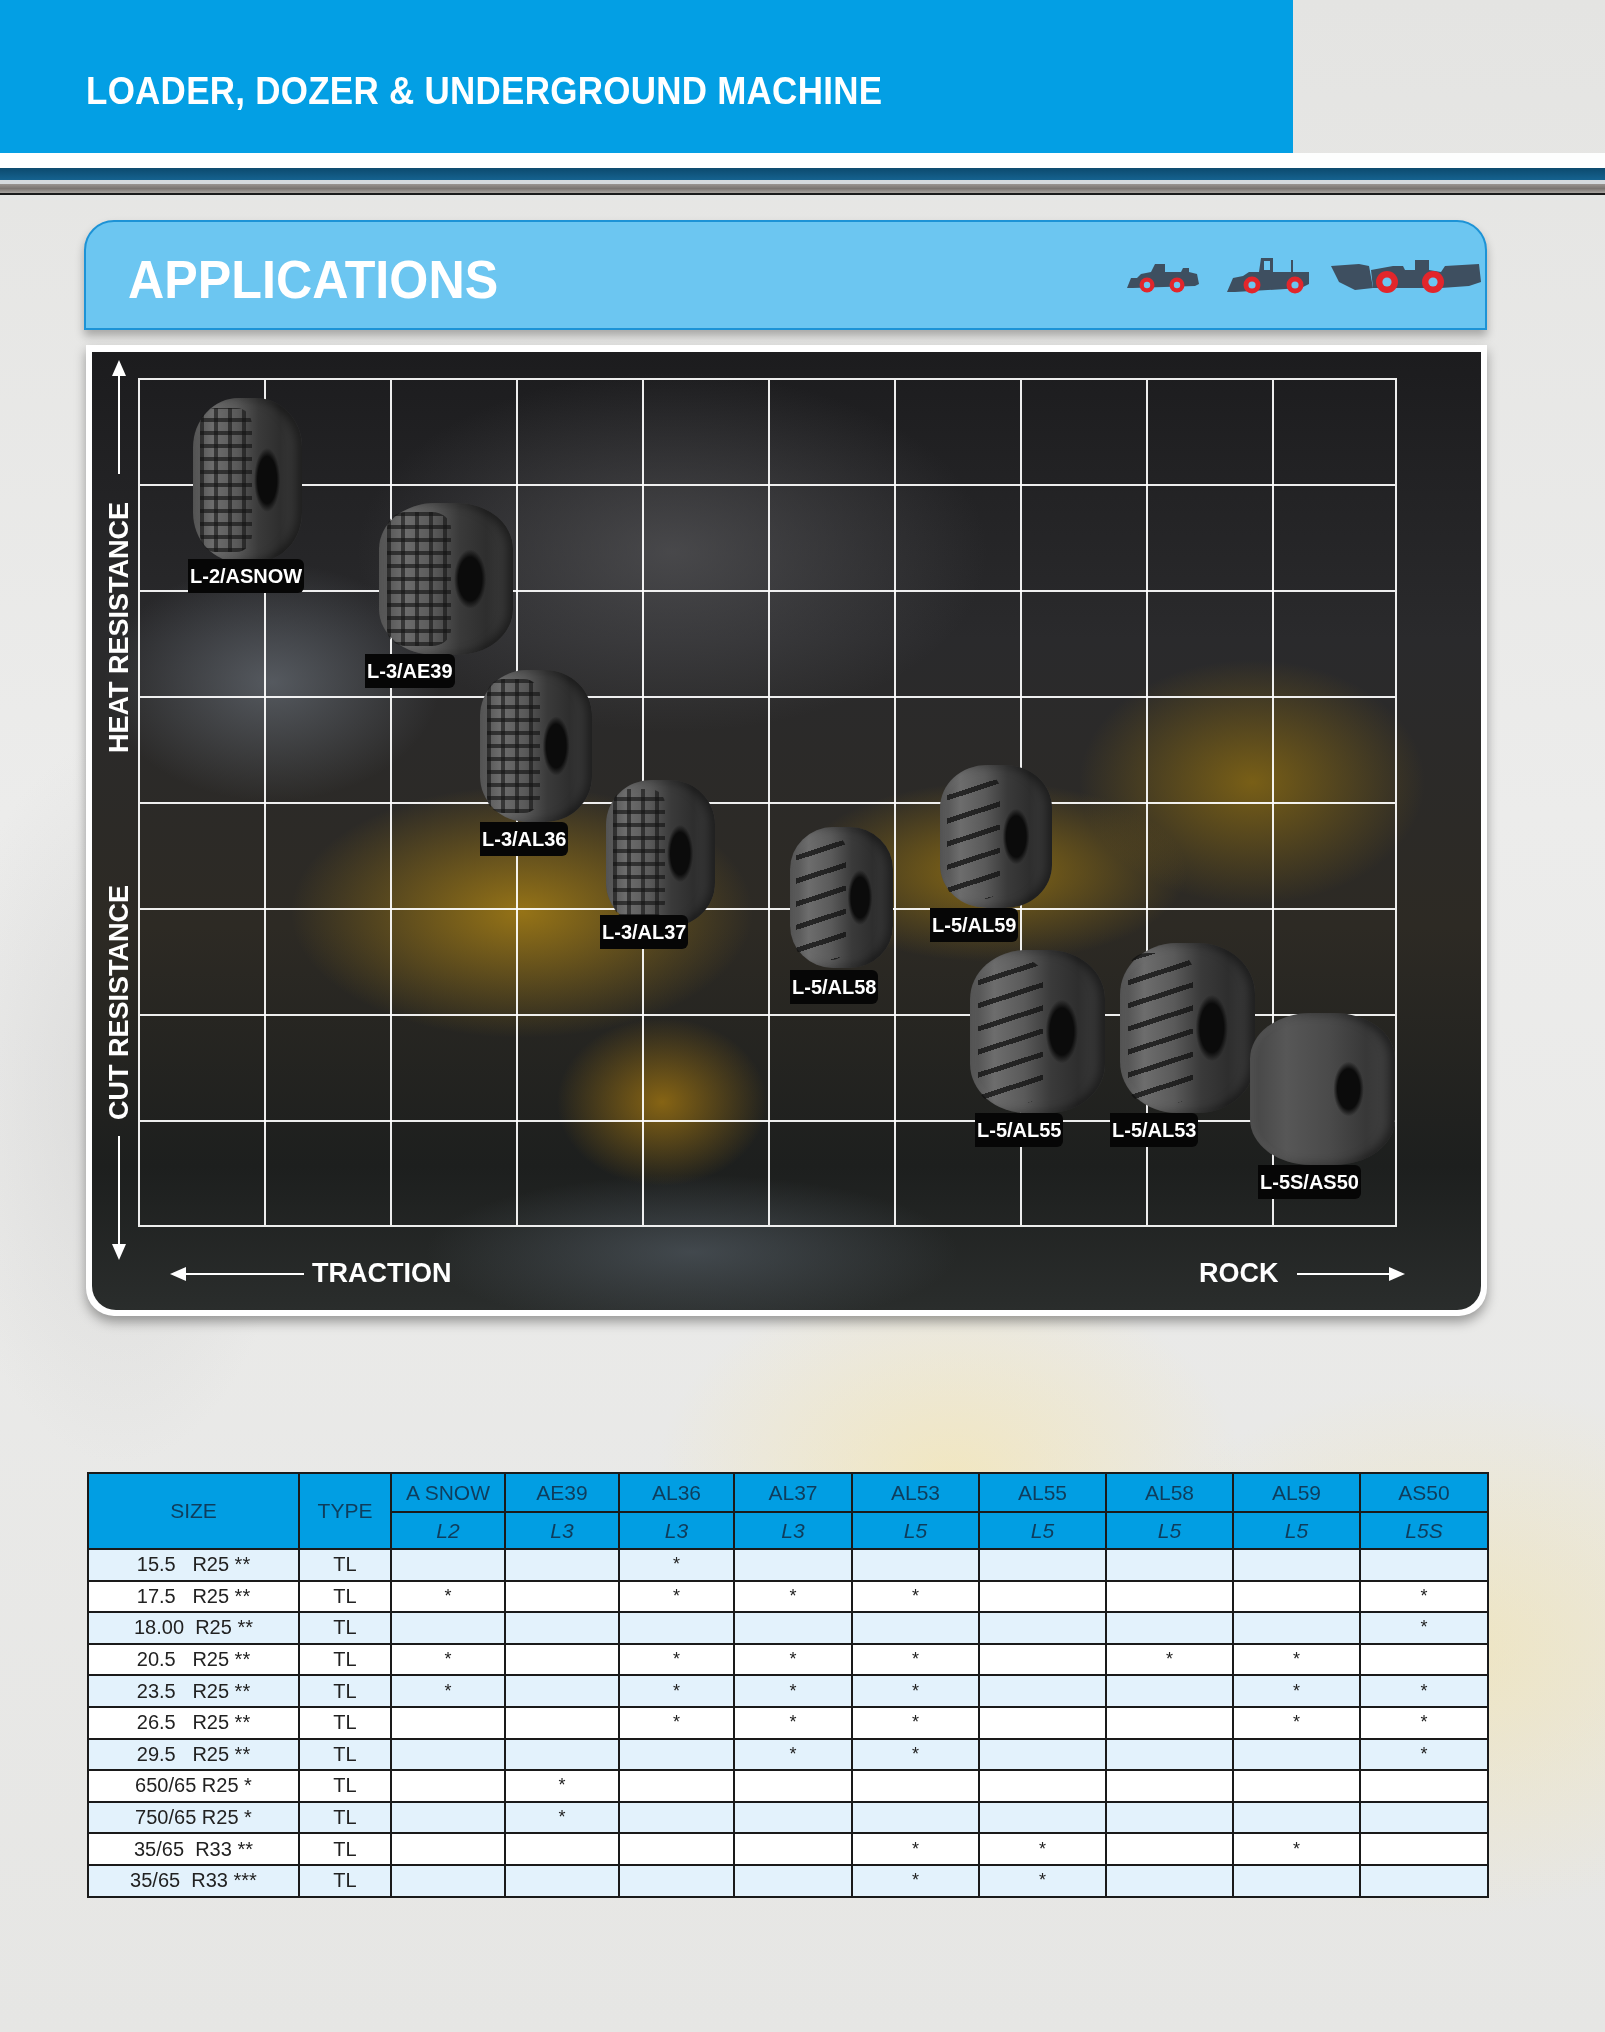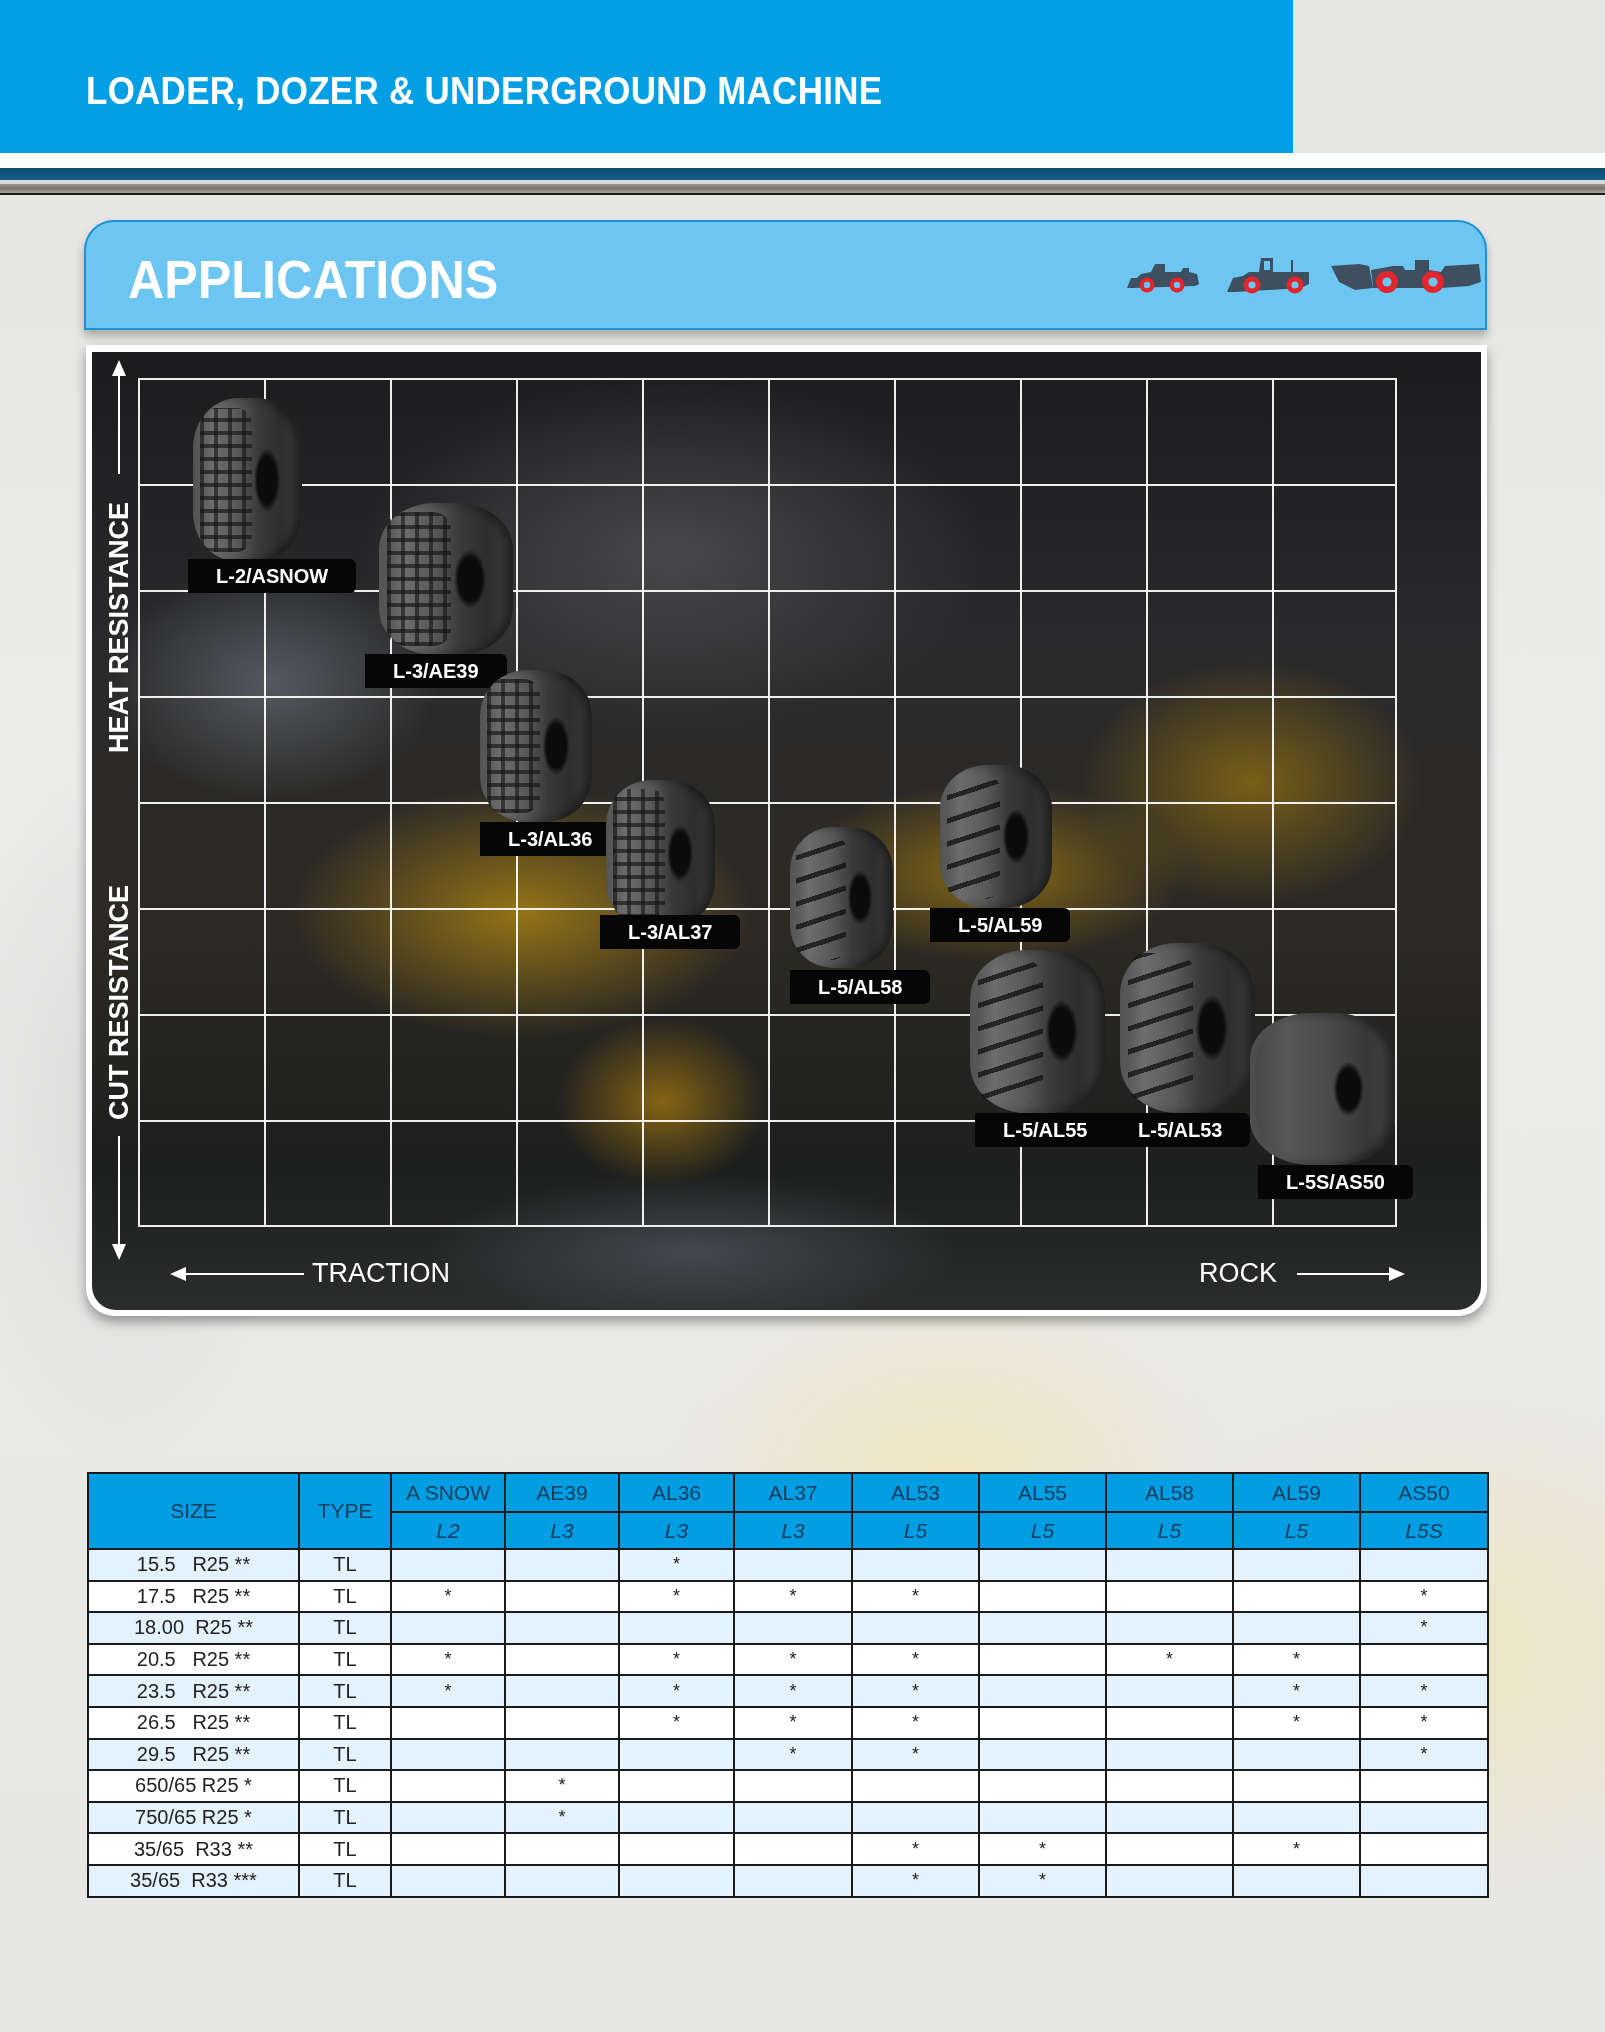--- a/index.html
+++ b/index.html
@@ -79,21 +79,21 @@
   .axis-y-label {
     position: absolute; color: #fff; font-weight: bold; font-size: 27px; white-space: nowrap;
     transform: rotate(-90deg); transform-origin: left top;
   }
   .axis-line { position: absolute; background: #fff; }
   .arrow-up, .arrow-down, .arrow-left, .arrow-right { position: absolute; width: 0; height: 0; }
   .arrow-up    { border-left: 7px solid transparent; border-right: 7px solid transparent; border-bottom: 16px solid #fff; }
   .arrow-down  { border-left: 7px solid transparent; border-right: 7px solid transparent; border-top: 16px solid #fff; }
   .arrow-left  { border-top: 7px solid transparent; border-bottom: 7px solid transparent; border-right: 16px solid #fff; }
   .arrow-right { border-top: 7px solid transparent; border-bottom: 7px solid transparent; border-left: 16px solid #fff; }
-  .axis-x-label { position: absolute; color: #fff; font-weight: normal; font-size: 27px; }
+  .axis-x-label { position: absolute; color: #fff; font-weight: bold; font-size: 27px; }
 
   
   .tire {
     position: absolute; border-radius: 42% / 30%;
     background:
       radial-gradient(ellipse 16% 26% at 68% 50%, #0b0b0b 0%, #0b0b0b 55%, rgba(0,0,0,0) 75%),
       linear-gradient(90deg, #4b4b4b 0%, #6d6d6d 18%, #5a5a5a 40%, #3a3a3a 60%, #2e2e2e 80%, #3c3c3c 100%);
     box-shadow: inset -6px 0 10px rgba(0,0,0,0.5), inset 4px 0 6px rgba(255,255,255,0.08);
   }
   .tire.tread-block::before, .tire.tread-lug::before {
@@ -108,21 +108,21 @@
   .tire.tread-lug::before {
     background:
       repeating-linear-gradient(-18deg, rgba(15,15,15,0.75) 0 5px, rgba(0,0,0,0) 5px 22px);
   }
   .tire.tread-smooth { background:
       radial-gradient(ellipse 14% 24% at 68% 50%, #0b0b0b 0%, #0b0b0b 55%, rgba(0,0,0,0) 75%),
       linear-gradient(90deg, #454545 0%, #575757 25%, #4a4a4a 55%, #383838 80%, #414141 100%); }
 
   .tire-label {
     position: absolute; background: #060606; color: #fff; font-weight: bold;
-    font-size: 20px; line-height: 34px; height: 34px; padding: 0 28px; white-space: nowrap;
+    font-size: 20px; line-height: 34px; height: 34px; padding: 0 2px; white-space: nowrap;
     border-radius: 0 6px 6px 0;
   }
 
   
   .spec-table {
     position: absolute; left: 87px; top: 1472px; width: 1400px;
     border-collapse: collapse; table-layout: fixed;
     font-family: "Liberation Sans", sans-serif; color: #222;
   }
   .spec-table th, .spec-table td {

